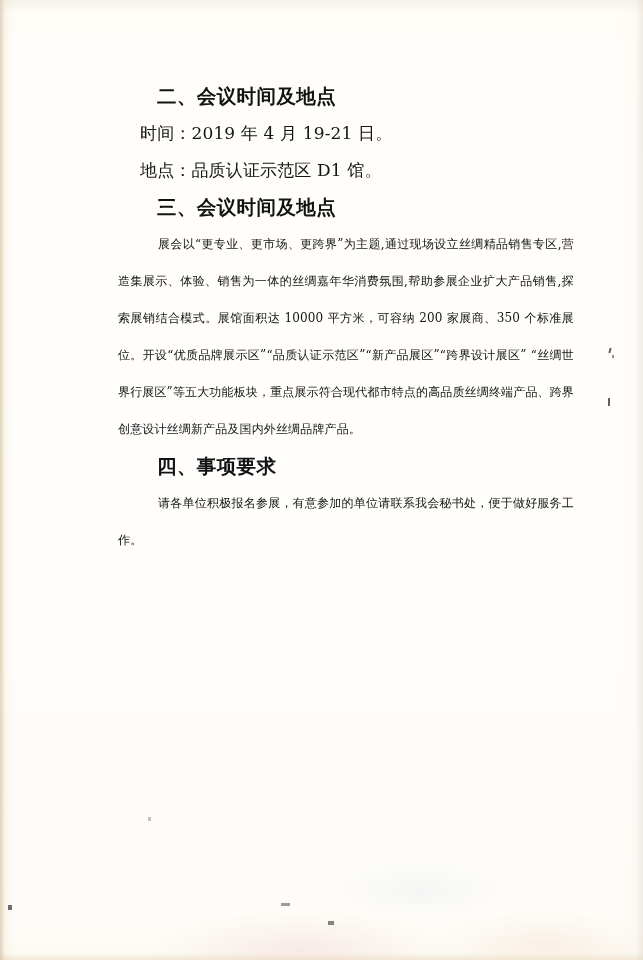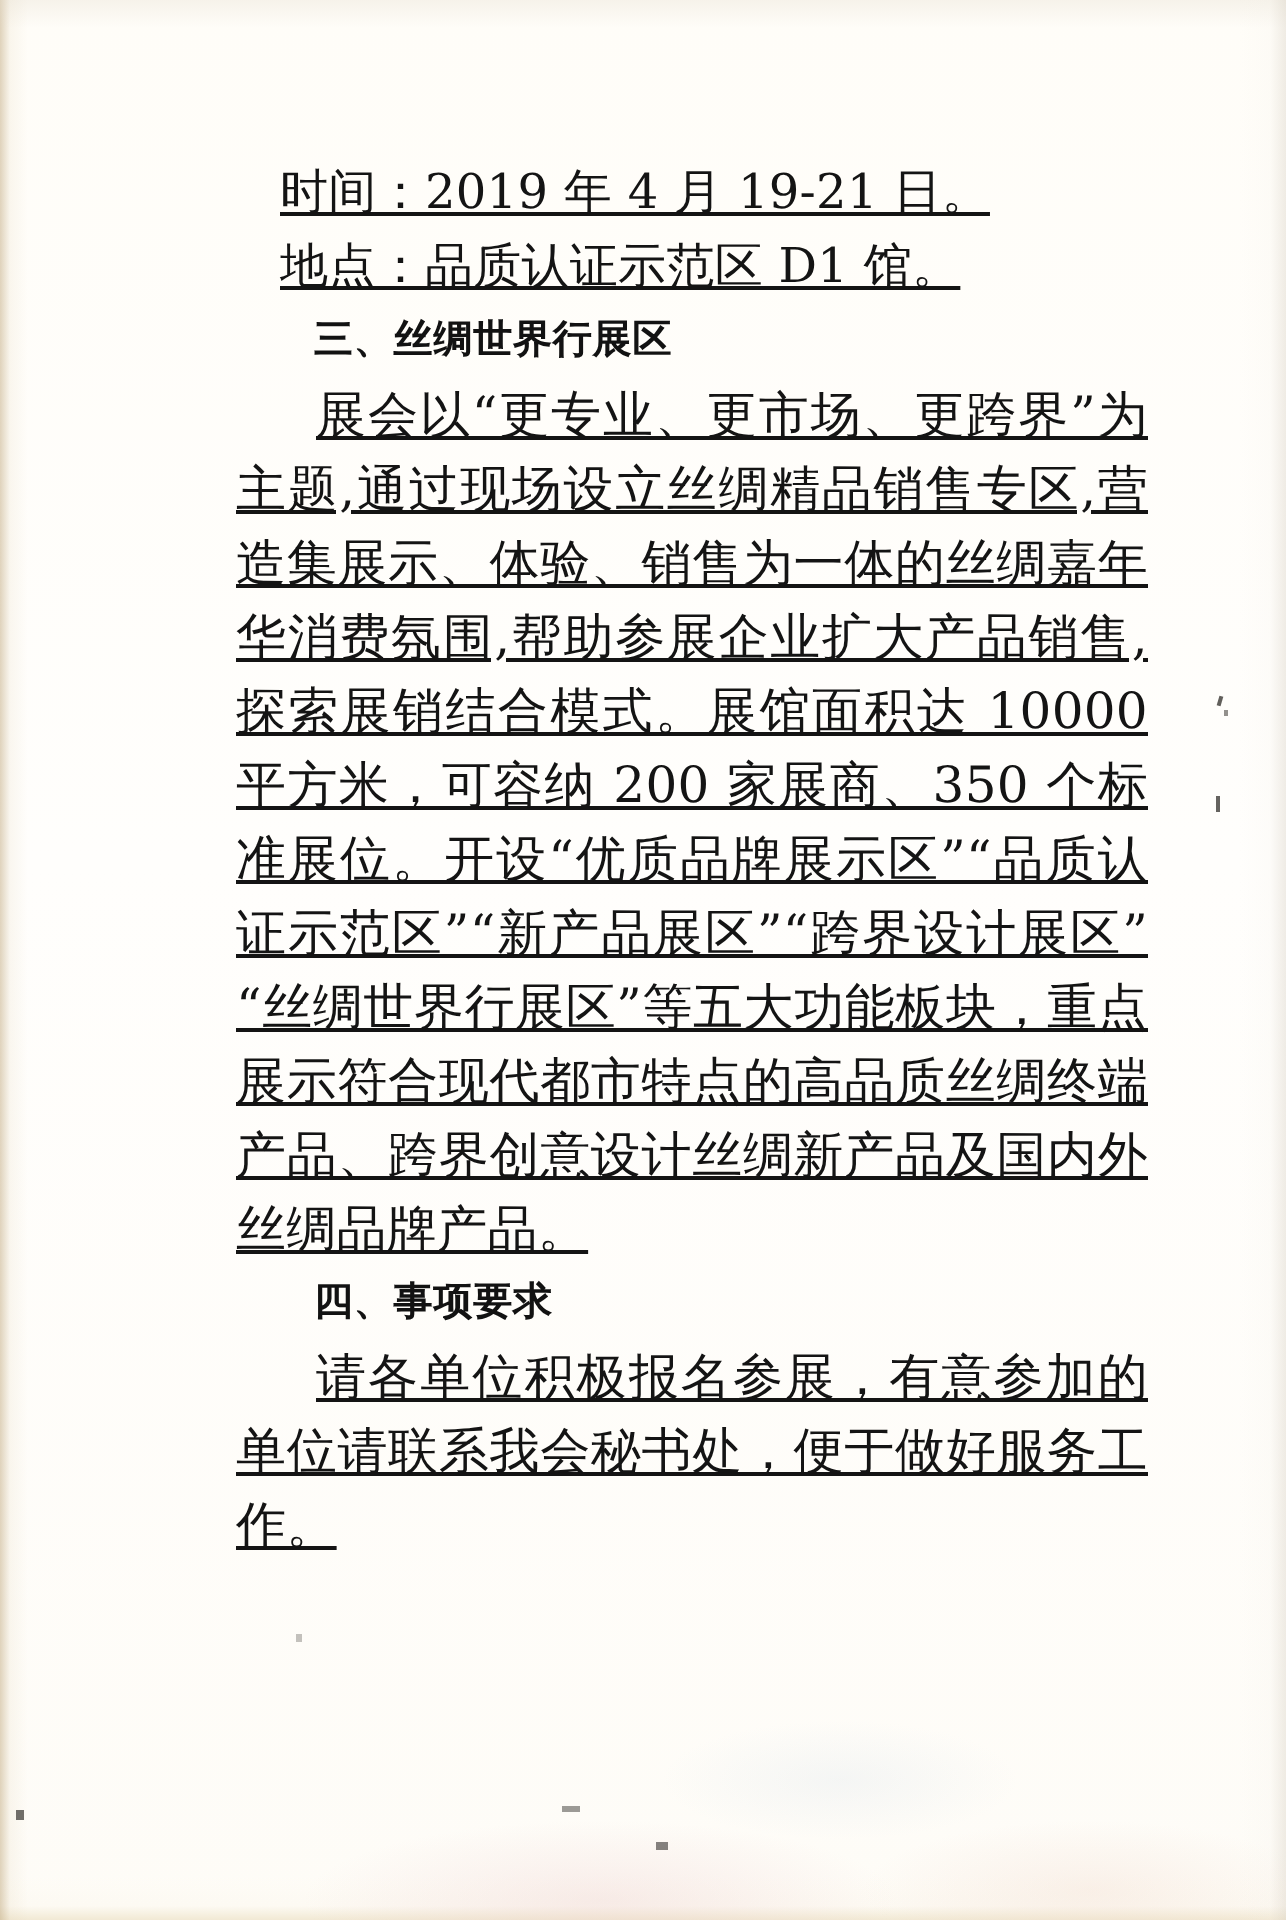--- a/index.html
+++ b/index.html
@@ -34,39 +34,37 @@
     font-family:"Liberation Sans", sans-serif;
     font-weight:bold;
     font-size:19.5px;
     line-height:37px;
     color:#121212;
     text-indent:39px;
     letter-spacing:0.4px;
     margin:0;
   }
   .para{
-    font-size:25px;
+    font-size:12px;
     line-height:37px;
     color:#171717;
     margin:0;
     text-align:justify;
     text-justify:inter-ideograph;
     letter-spacing:0.15px;
     color:#141414;
-    text-decoration:underline;
   }
   .para.indent{text-indent:40px;}
   .line{
-    font-size:24px;
+    font-size:17px;
     line-height:37px;
     color:#141414;
     margin:0;
     text-indent:22px;
     letter-spacing:0.15px;
-    text-decoration:underline;
   }
 
   
   .speck{position:absolute;background:#3a3733;pointer-events:none;}
   .speck.s1{left:609px;top:348px;width:2px;height:5px;transform:rotate(16deg);opacity:.80;}
   .speck.s2{left:612px;top:355px;width:2px;height:3px;opacity:.55;}
   .speck.s3{left:608px;top:398px;width:2px;height:8px;opacity:.78;}
   .speck.s4{left:8px;top:905px;width:4px;height:5px;opacity:.72;}
   .speck.s5{left:281px;top:903px;width:9px;height:3px;opacity:.50;}
   .speck.s6{left:328px;top:921px;width:6px;height:4px;opacity:.62;}
@@ -78,24 +76,25 @@
 <div class="page">
 
   <div class="edge-top"></div>
   <div class="edge-right"></div>
   <div class="tint a"></div>
   <div class="tint b"></div>
   <div class="tint c"></div>
 
   <div class="content">
 
+    <h2 class="heading">二、会议时间及地点</h2>
     <p class="line">时间：2019 年 4 月 19-21 日。</p>
     <p class="line">地点：品质认证示范区 D1 馆。</p>
 
-    <h2 class="heading">三、丝绸世界行展区</h2>
+    <h2 class="heading">三、会议时间及地点</h2>
     <p class="para indent">展会以“更专业、更市场、更跨界”为主题,通过现场设立丝绸精品销售专区,营造集展示、体验、销售为一体的丝绸嘉年华消费氛围,帮助参展企业扩大产品销售,探索展销结合模式。展馆面积达 10000 平方米，可容纳 200 家展商、350 个标准展位。开设“优质品牌展示区”“品质认证示范区”“新产品展区”“跨界设计展区” “丝绸世界行展区”等五大功能板块，重点展示符合现代都市特点的高品质丝绸终端产品、跨界创意设计丝绸新产品及国内外丝绸品牌产品。</p>
 
     <h2 class="heading">四、事项要求</h2>
     <p class="para indent">请各单位积极报名参展，有意参加的单位请联系我会秘书处，便于做好服务工作。</p>
 
   </div>
 
   <div class="speck s1"></div>
   <div class="speck s2"></div>
   <div class="speck s3"></div>

